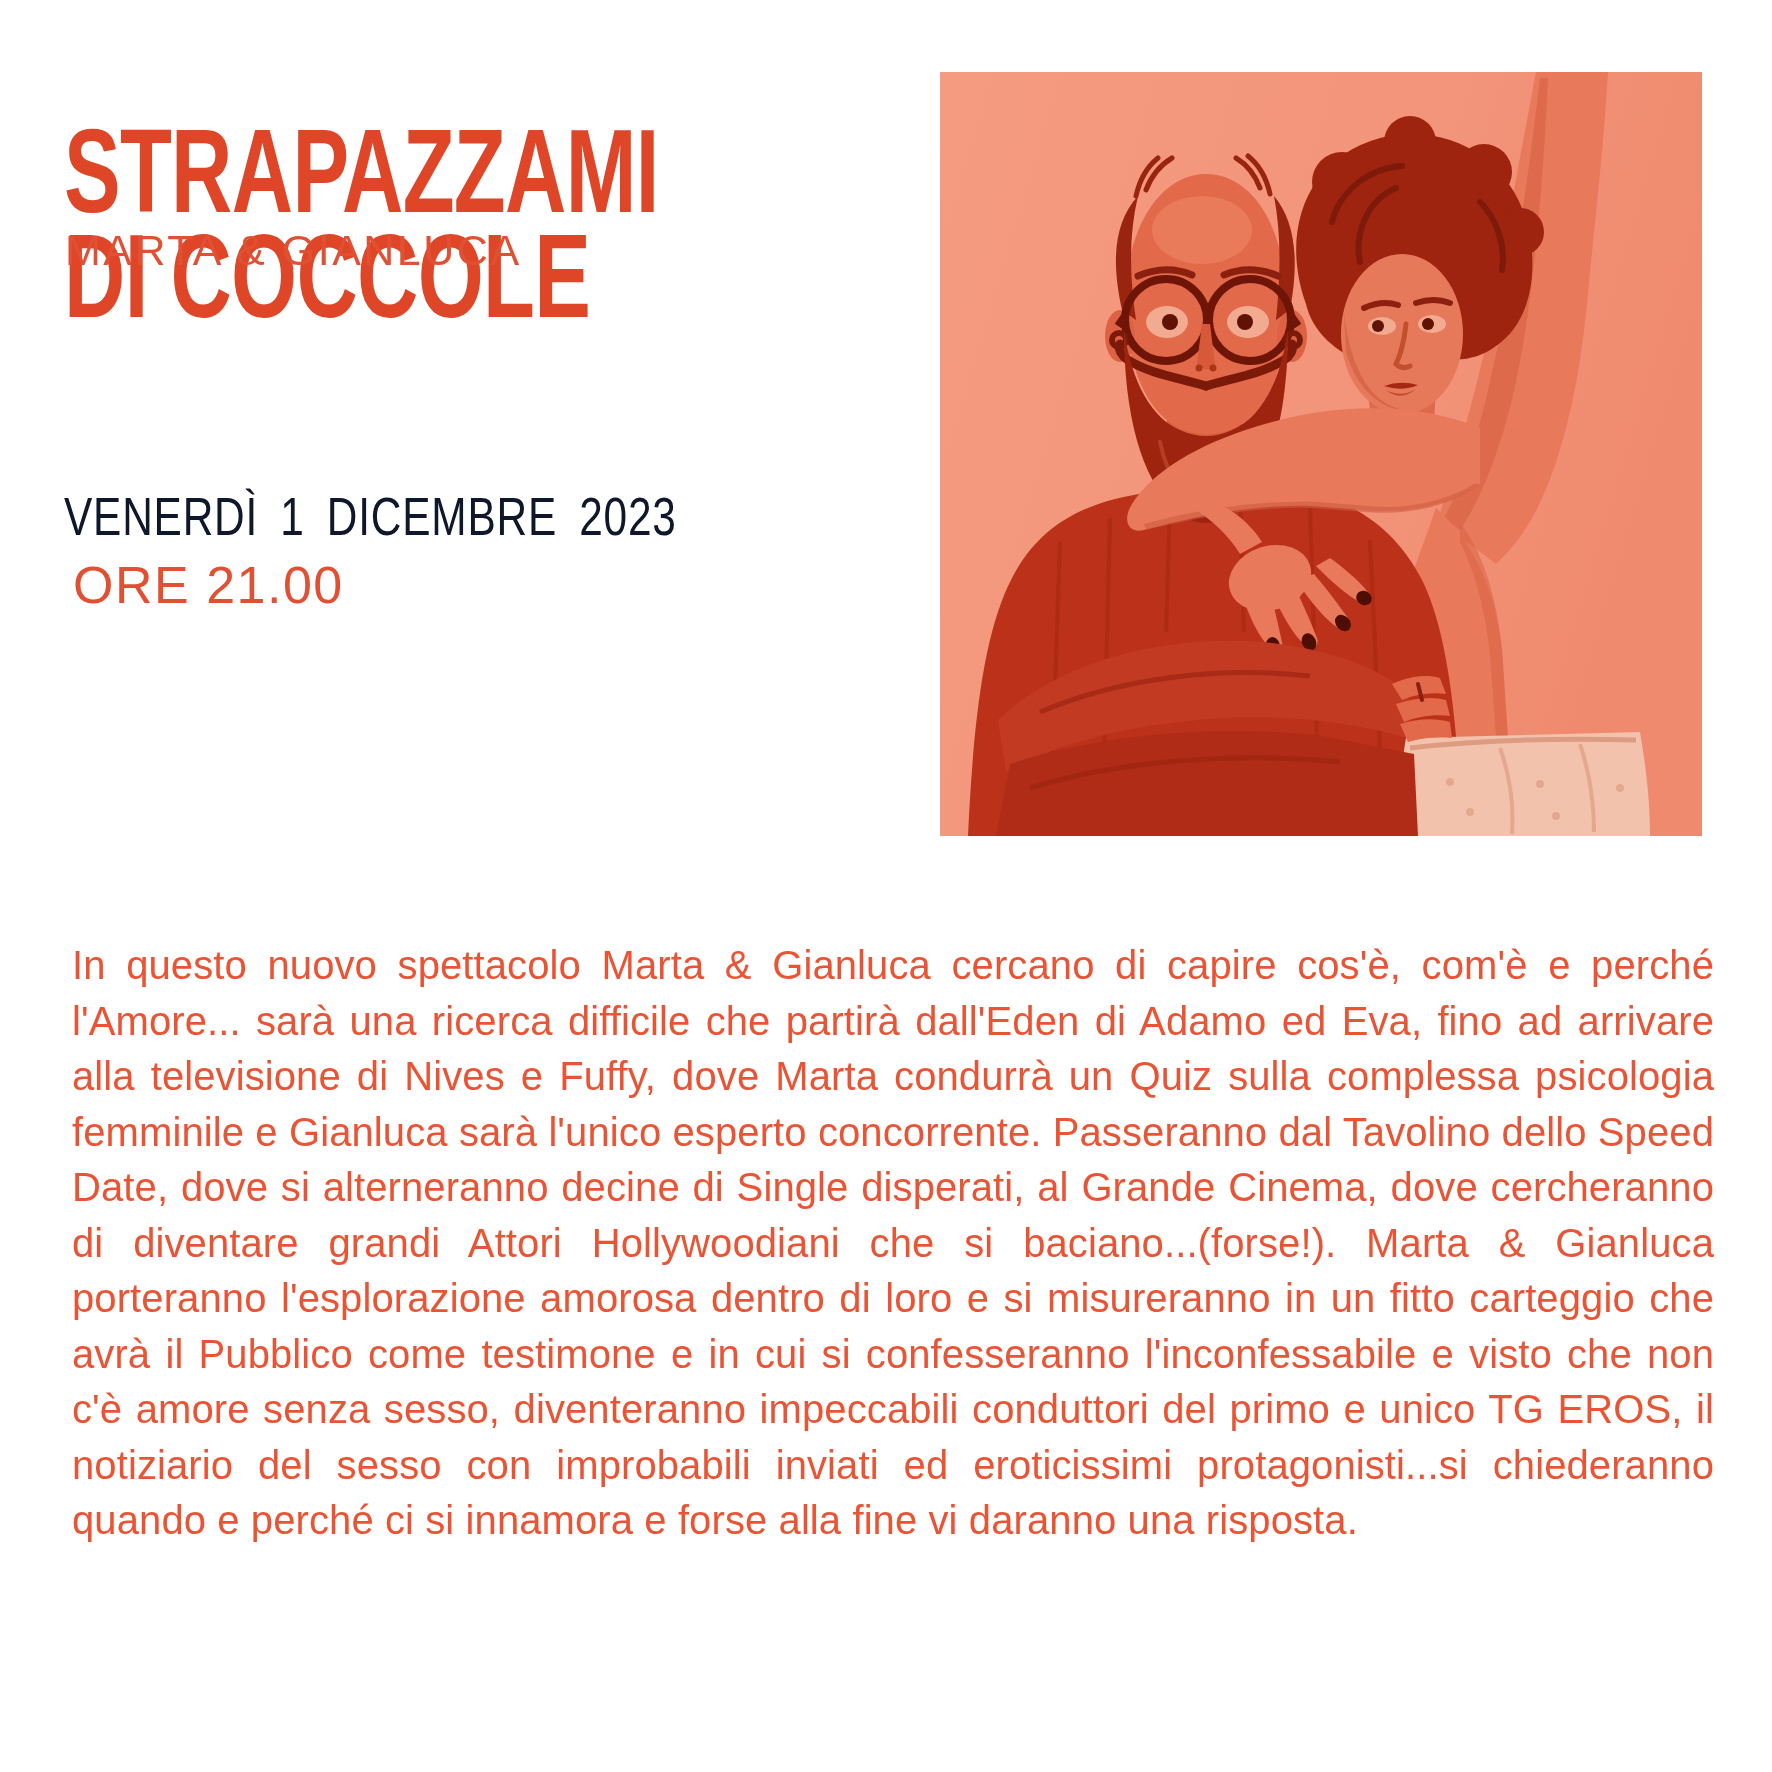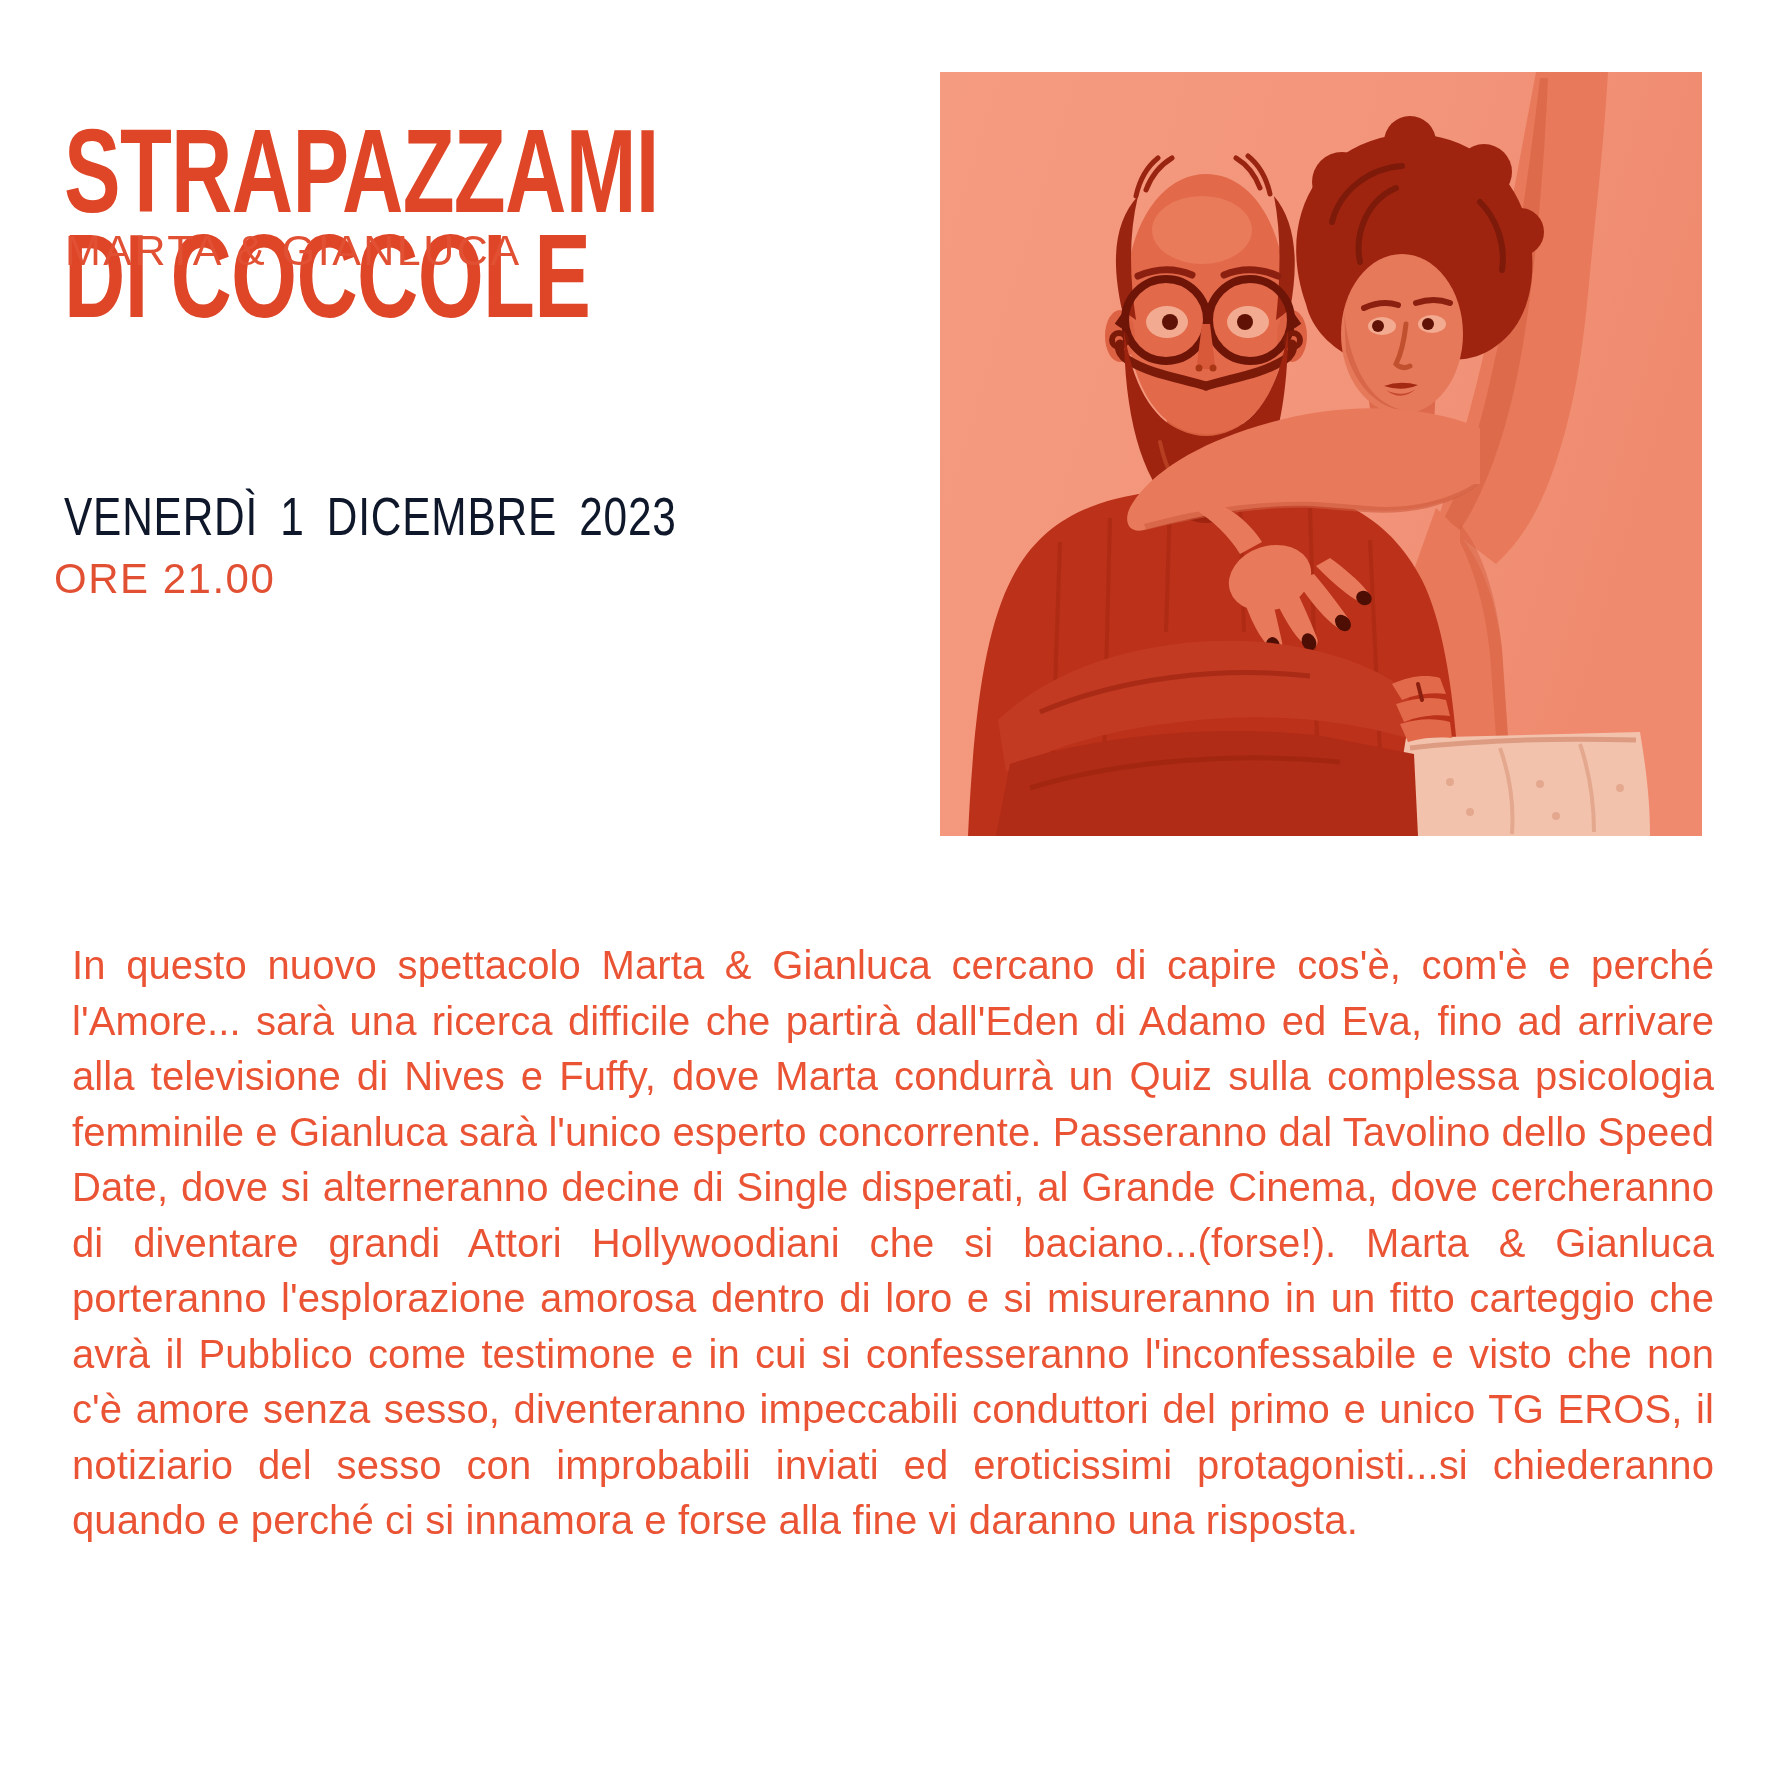--- a/index.html
+++ b/index.html
@@ -39,22 +39,22 @@
   }
   .date .tline{
     display:block;
     transform:scaleX(.80);
     transform-origin:left top;
     white-space:nowrap;
     letter-spacing:1px;
     word-spacing:12px;
   }
   .time{
-    position:absolute;left:54px;top:555px;
-    font-size:42px;
+    position:absolute;left:73px;top:555px;
+    font-size:52px;
     letter-spacing:1.5px;
     color:#e25033;
     white-space:nowrap;
   }
   .photo{
     position:absolute;left:940px;top:72px;
     width:762px;height:764px;
   }
   .photo svg{display:block;width:100%;height:100%;}
   .description{

